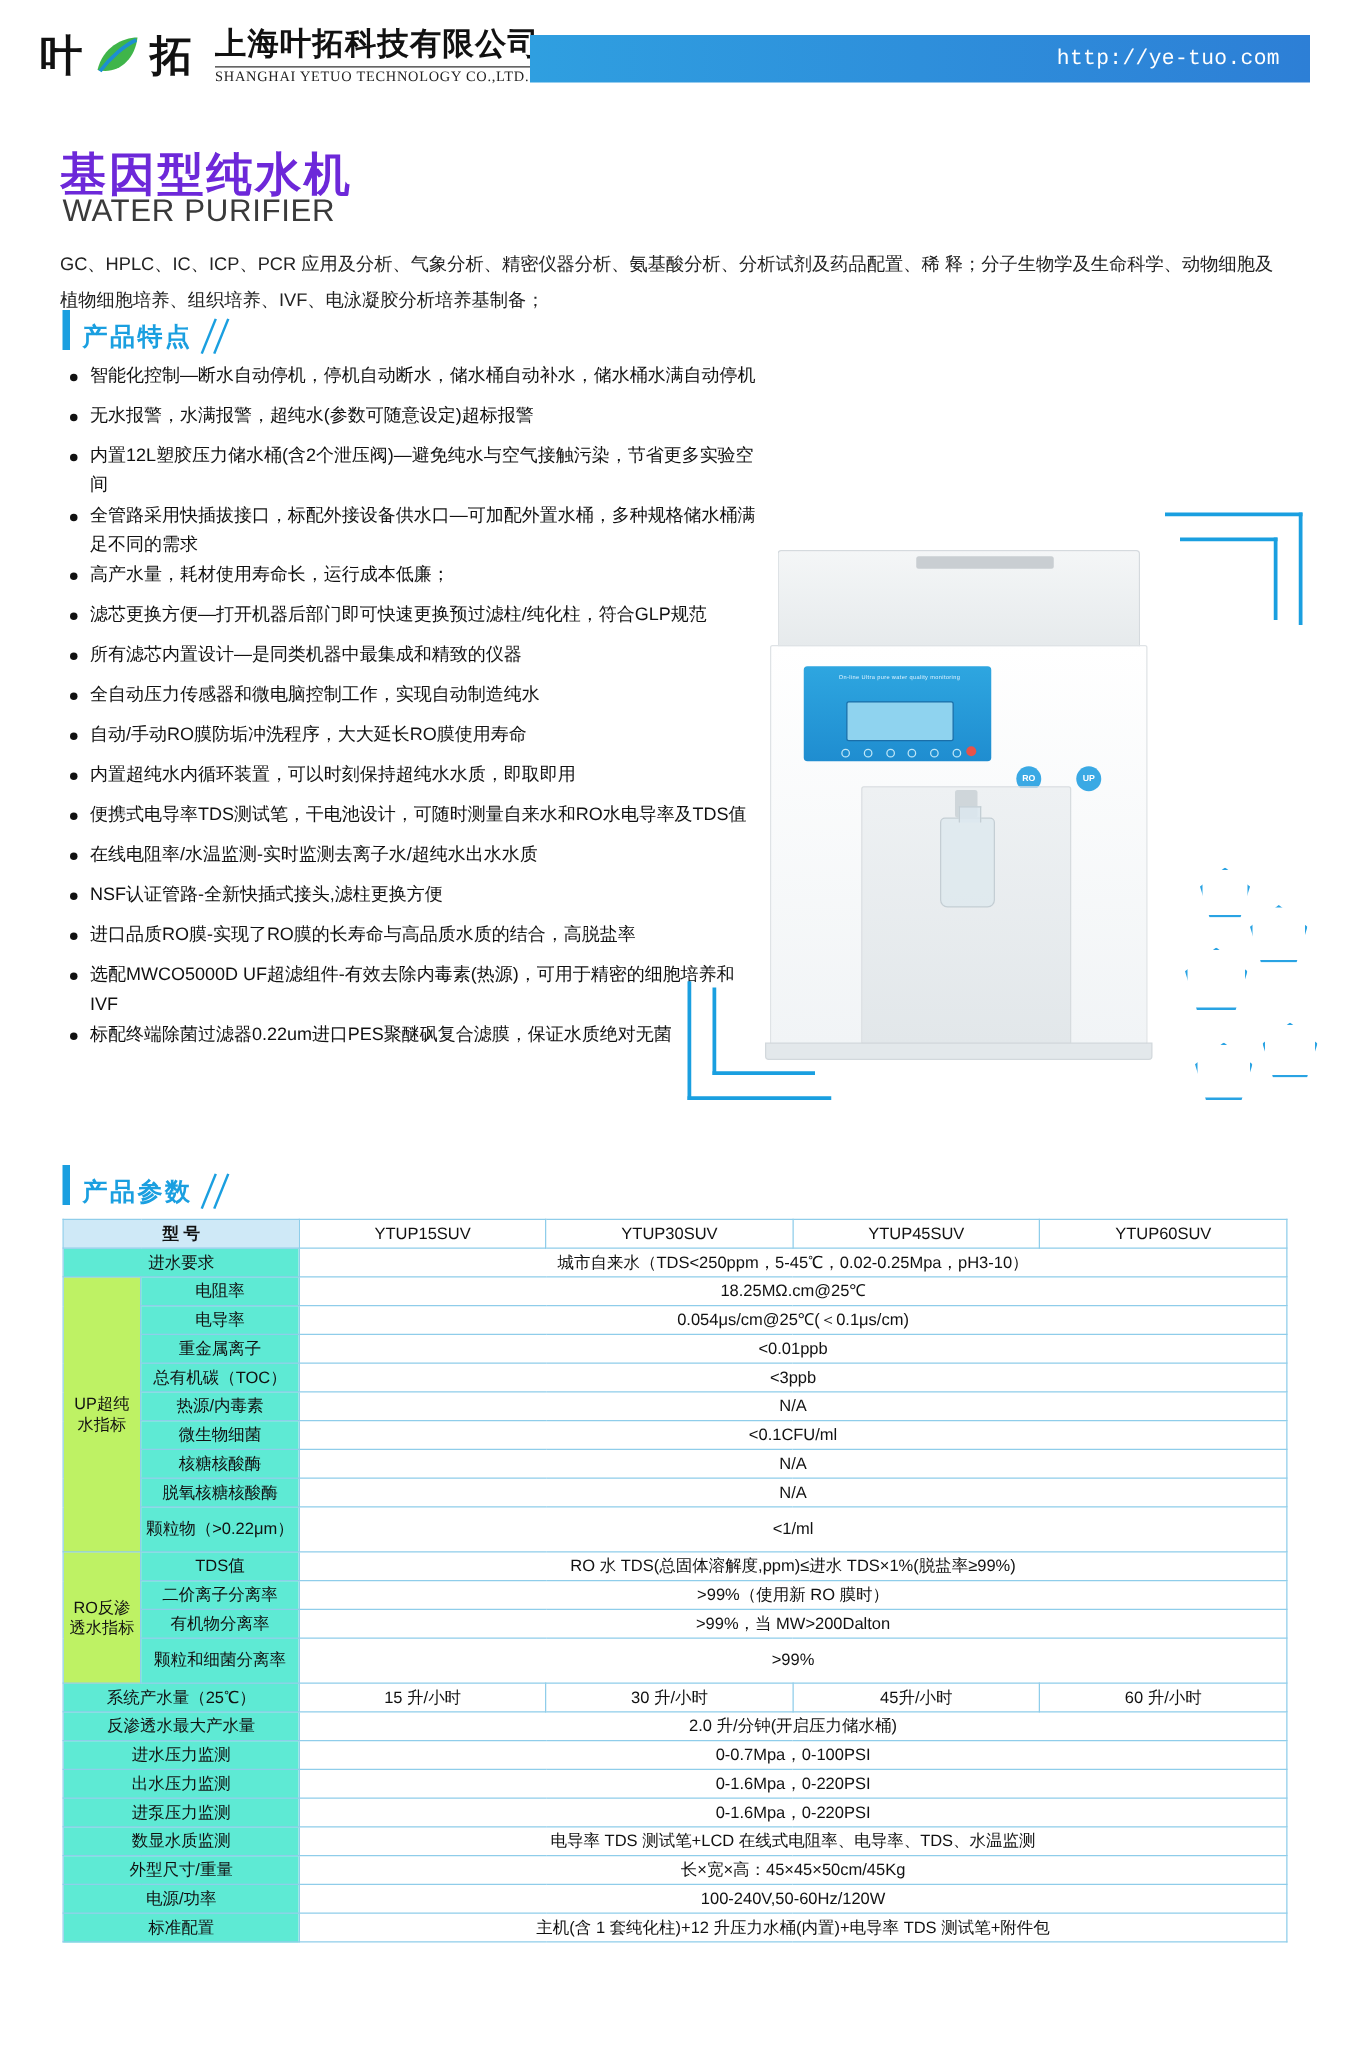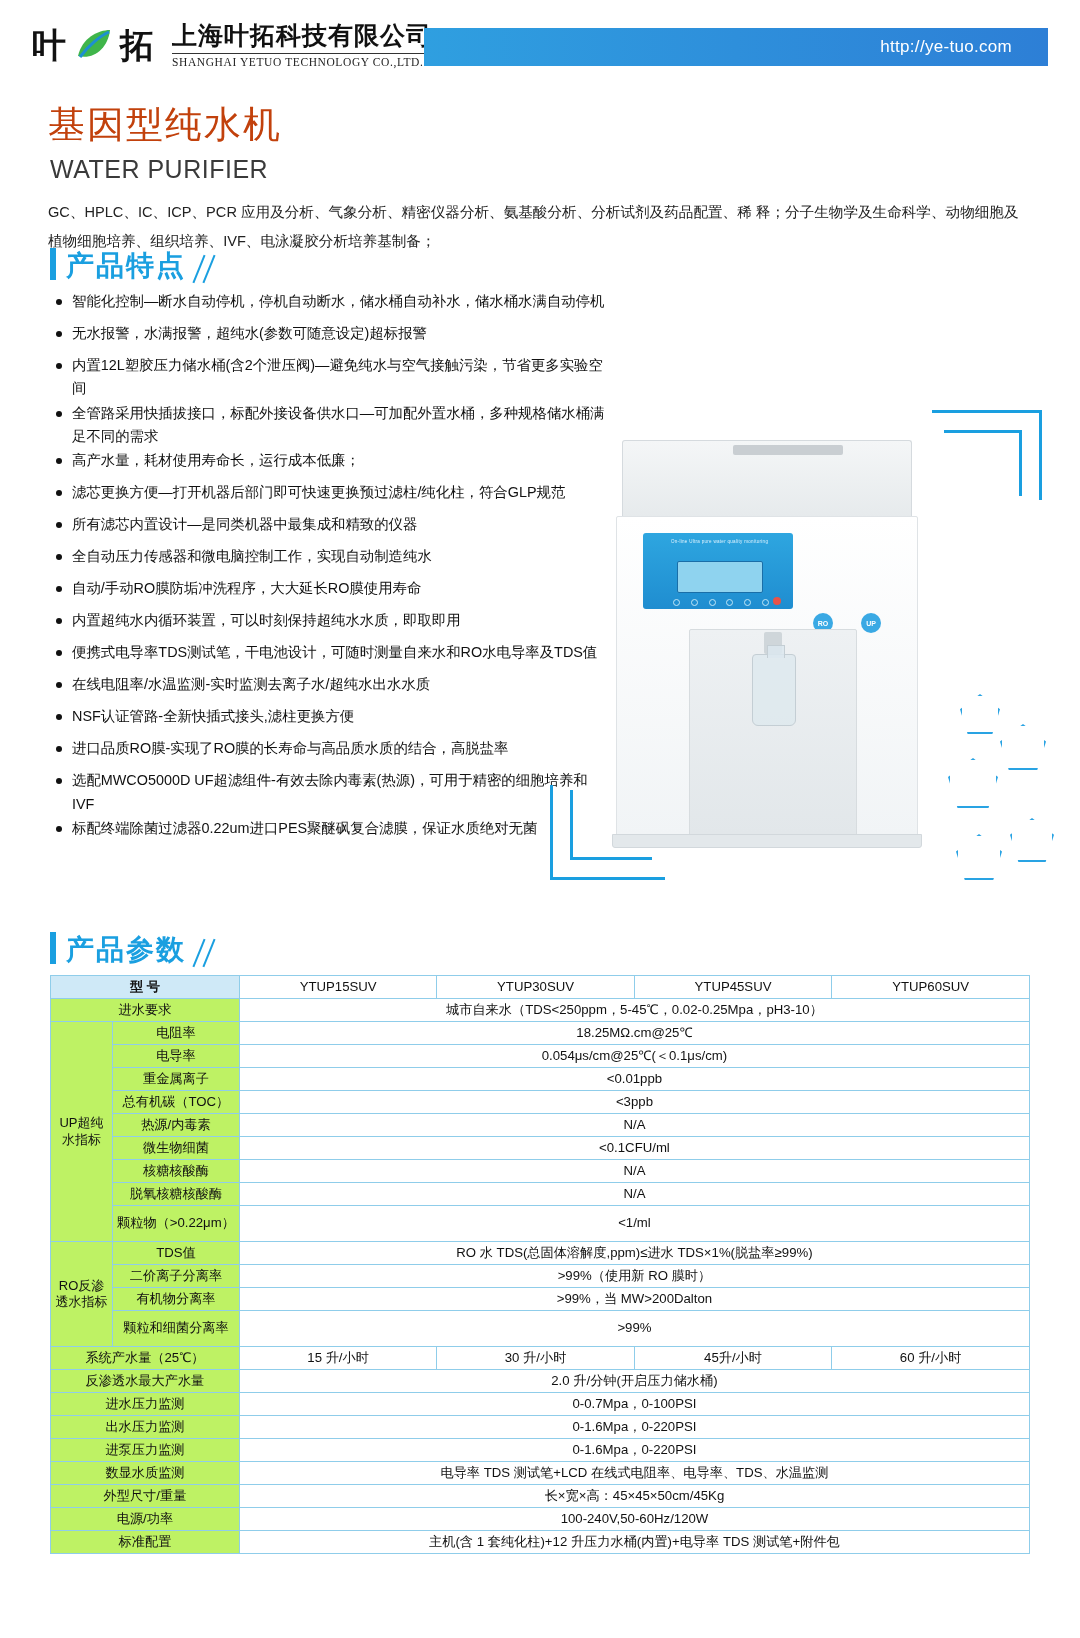--- a/index.html
+++ b/index.html
@@ -35,49 +35,50 @@
   }
   .company-en {
     font-size:11.5px; color:#222; letter-spacing:0.6px; margin-top:3px;
     border-top:1.5px solid #333; padding-top:2px;
     font-family:"Liberation Serif", serif;
   }
   .url-bar {
     position:absolute; left:424px; top:28px; width:624px; height:38px;
     background:linear-gradient(90deg,#2f9fe0 0%, #2d7fd6 100%);
     display:flex; align-items:center; justify-content:flex-end;
-    padding-right:36px;
+    padding-right:24px;
+    font-family:Liberation Mono, monospace;
   }
   .url-bar span { color:#fff; font-size:17px; letter-spacing:0.3px; }
 
   
   .title-cn {
-    position:absolute; left:48px; top:100px;
-    font-size:37px; font-weight:normal; color:#c2410c; letter-spacing:2px;
+    position:absolute; left:48px; top:115px;
+    font-size:37px; font-weight:bold; color:#6d28d9; letter-spacing:2px;
   }
   .title-en {
     position:absolute; left:50px; top:155px;
     font-size:25px; color:#3a3a3a; letter-spacing:0.5px;
     font-family:"Liberation Sans", sans-serif;
     text-align:center;
   }
   .intro {
     position:absolute; left:48px; top:198px; width:980px;
     font-size:14.6px; line-height:2.0; color:#222;
   }
 
   
   .sec-head {
     position:absolute; display:flex; align-items:flex-end; gap:0;
   }
   .sec-head .bar {
     width:6px; height:32px; background:#1a9fe0; margin-right:10px;
   }
   .sec-head .txt {
-    font-size:28px; font-weight:bold; color:#1a9fe0; letter-spacing:2px;
+    font-size:20px; font-weight:bold; color:#1a9fe0; letter-spacing:2px;
     line-height:1;
   }
   .sec-head .slash {
     margin-left:6px; display:inline-block; width:26px; height:26px; position:relative;
   }
   .sec-head .slash::before,
   .sec-head .slash::after {
     content:""; position:absolute; top:0; width:2px; height:30px;
     background:#1a9fe0; transform:rotate(22deg);
   }
@@ -207,21 +208,21 @@
   }
   table.params td {
     border:1px solid #8fcdea;
     padding:2px 4px;
     text-align:center;
     color:#111;
     height:23px;
     line-height:1.25;
   }
   td.lbl {
-    background:#bef264; white-space:nowrap;
+    background:#5eead4; white-space:nowrap;
   }
   td.lbl-head { background:#cfe9f7; font-weight:bold; }
   td.grp {
     background:#bef264; width:62px; font-size:13px; line-height:1.35;
   }
   td.val { background:#ffffff; }
   .w-grp { width:62px; }
   .w-sub { width:113px; }
 </style>
 </head>

